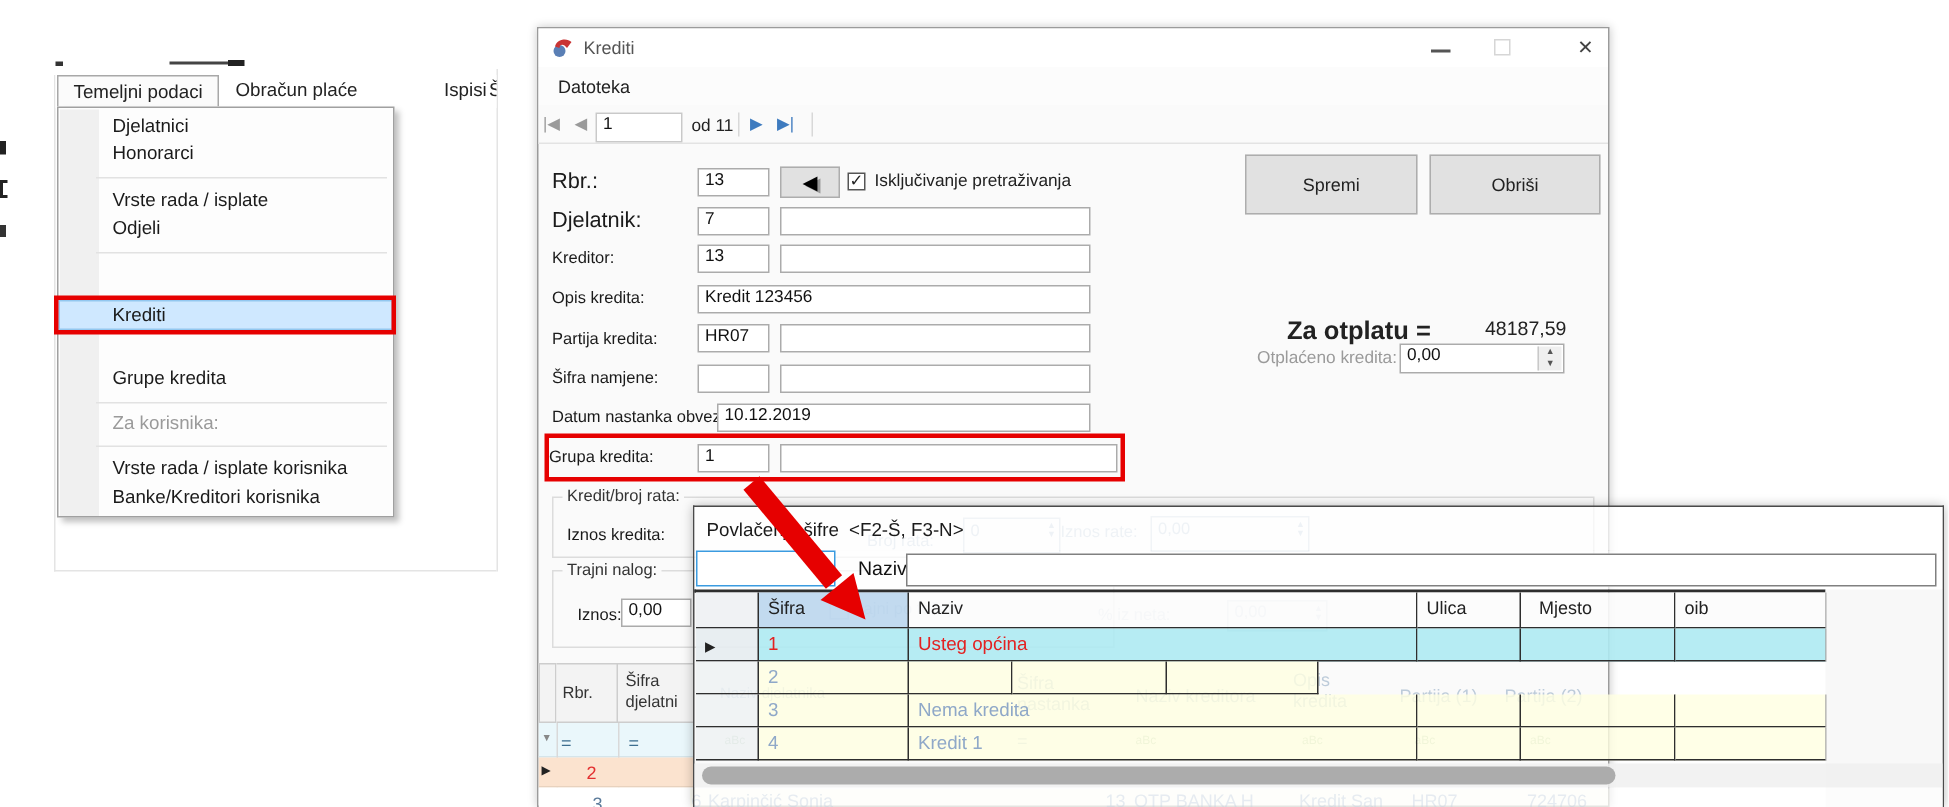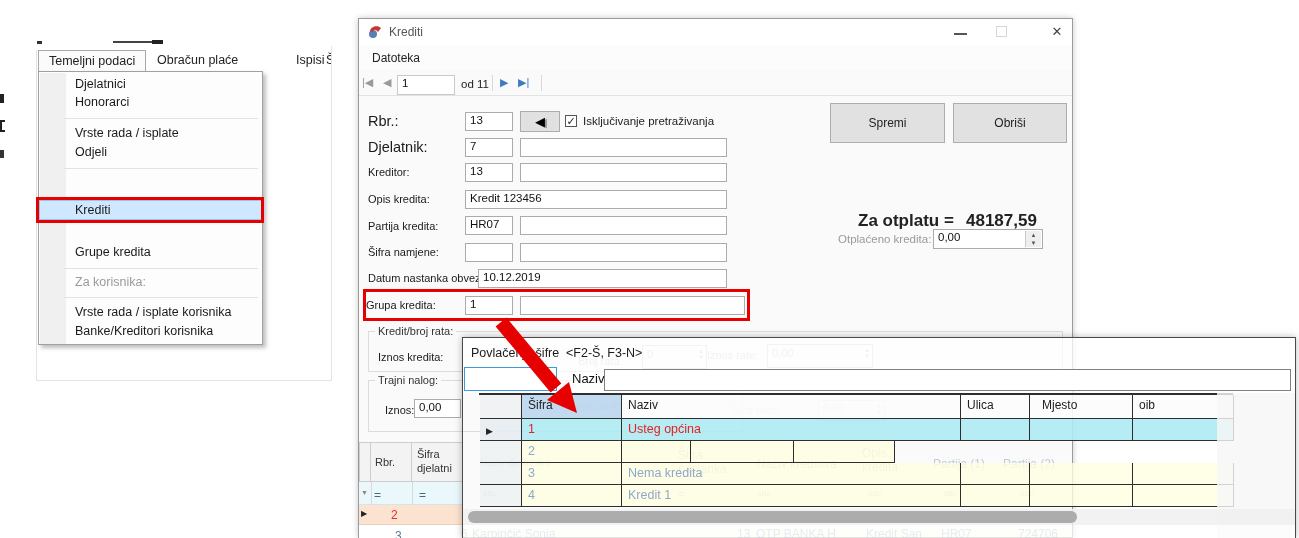--- a/index.html
+++ b/index.html
@@ -127,21 +127,21 @@
 <span class="a smlbl" style="left:368px;top:272px">Datum nastanka obveze:</span>
 <div class="a field" style="left:478px;top:269px;width:249px;height:19px">10.12.2019</div>
 
 <span class="a smlbl" style="left:366px;top:299px">Grupa kredita:</span>
 <div class="a field" style="left:465px;top:296px;width:48px;height:19px">1</div>
 <div class="a field" style="left:520px;top:296px;width:225px;height:19px"></div>
 
 <div class="a btn" style="left:830px;top:103px;width:115px;height:40px">Spremi</div>
 <div class="a btn" style="left:953px;top:103px;width:114px;height:40px">Obriši</div>
 <span class="a" style="left:858px;top:211px;font-size:17px;font-weight:bold">Za otplatu =</span>
-<span class="a" style="left:966px;top:211px;font-size:17px;font-weight:bold">48187,59</span>
+<span class="a" style="left:990px;top:211px;font-size:13px;font-weight:normal">48187,59</span>
 <span class="a" style="left:838px;top:233px;font-size:11.5px;color:#9A9A9A">Otplaćeno kredita:</span>
 <div class="a field" style="left:933px;top:229px;width:110px;height:20px">
   <span>0,00</span>
   <span class="spin">
         <span>▲</span>
         <span>▼</span>
       </span>
 </div>
 
 <div class="a gb" style="left:368px;top:331px;width:695px;height:41px"></div>
@@ -212,21 +212,21 @@
 
   <div class="a" style="left:0;top:0;width:832px;height:29px;background:rgba(255,255,255,.75)"></div>
   <span class="a" style="left:8px;top:8px;font-size:12.5px;color:#1a1a1a">Povlačenje šifre</span>
   <span class="a" style="left:103px;top:8px;font-size:12.5px;color:#1a1a1a">&lt;F2-Š, F3-N&gt;</span>
 
   <div class="a" style="left:0;top:29px;width:832px;height:26px;background:rgba(255,255,255,.75)"></div>
   <div class="a" style="left:1px;top:29px;width:93px;height:24px;background:#fff;border:1px solid #3B9BE0"></div>
   <span class="a" style="left:109px;top:33px;font-size:13px;color:#111">Naziv:</span>
   <div class="a" style="left:141px;top:31px;width:687px;height:22px;background:#fff;border:1px solid #808080"></div>
 
-  <div class="a" style="left:16px;top:55px;width:754px;border-top:2px solid #2E2E2E;border-left:1px solid #2E2E2E">
+  <div class="a" style="left:0;top:55px;width:754px;border-top:2px solid #2E2E2E;border-left:1px solid #2E2E2E">
 
     <div class="prow" style="top:0;height:24px">
       <div class="pcell" style="width:42px;height:24px;background:rgba(238,241,243,.9)"></div>
       <div class="pcell" style="width:100px;height:24px;background:rgba(189,215,238,.92);font-size:12px;color:#222">Šifra</div>
       <div class="pcell" style="width:339px;height:24px;background:rgba(252,252,252,.9);font-size:12px;color:#222">Naziv</div>
       <div class="pcell" style="width:69px;height:24px;background:rgba(252,252,252,.9);font-size:12px;color:#222">Ulica</div>
       <div class="pcell" style="width:103px;height:24px;background:rgba(252,252,252,.9);font-size:12px;color:#222;padding-left:12px">Mjesto</div>
       <div class="pcell" style="width:101px;height:24px;background:rgba(252,252,252,.9);font-size:12px;color:#222">oib</div>
     </div>
 

